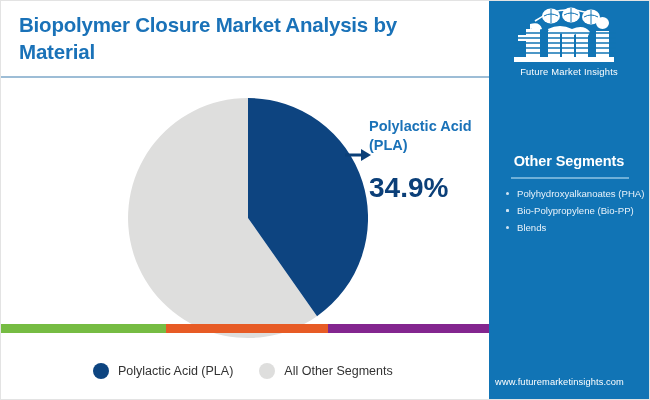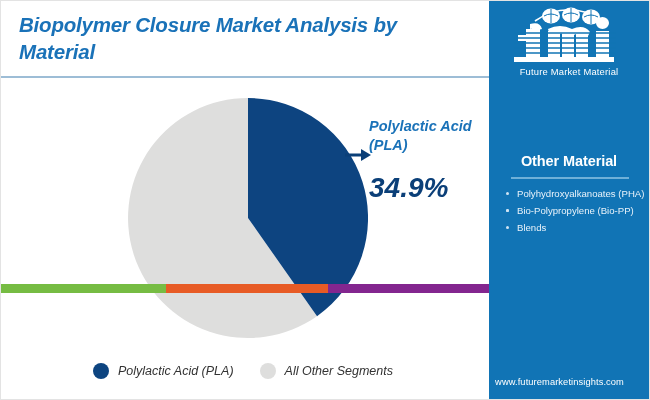--- a/index.html
+++ b/index.html
@@ -18,22 +18,21 @@
     overflow: hidden;
     box-sizing: border-box;
     border: 1px solid #e3e3e3;
   }
 
   
   #left-panel {
     position: absolute;
     left: 0; top: 0;
     width: 490px;
-    height: 292px;
-    font-style: italic;
+    height: 332px;
   }
 
   #page-title {
     position: absolute;
     left: 18px;
     top: 10px;
     width: 380px;
     font-size: 20.5px;
     font-weight: bold;
     line-height: 1.32;
@@ -289,24 +288,24 @@
           <path d="M10 50 h100 v5 h-100 z"></path>
         </g>
         <g stroke="#1174b5" stroke-width="1.5">
           <line x1="10" y1="26" x2="112" y2="26"></line>
           <line x1="10" y1="31" x2="112" y2="31"></line>
           <line x1="10" y1="36" x2="112" y2="36"></line>
           <line x1="10" y1="41" x2="112" y2="41"></line>
           <line x1="10" y1="46" x2="112" y2="46"></line>
         </g>
       </svg>
-      <div id="logo-tagline">Future Market Material</div>
-    </div>
-
-    <div id="segments-heading">Other Material</div>
+      <div id="logo-tagline">Future Market Insights</div>
+    </div>
+
+    <div id="segments-heading">Other Segments</div>
     <div id="segments-underline"></div>
 
     <ul id="segments-list">
       <li><span class="bullet"></span><span>Polyhydroxyalkanoates (PHA)</span></li>
       <li><span class="bullet"></span></li>
       <li><span class="bullet"></span><span>Bio-Polypropylene (Bio-PP)</span></li>
       <li><span class="bullet"></span><span>Blends</span></li>
     </ul>
 
     <div id="site-url">www.futuremarketinsights.com</div>

